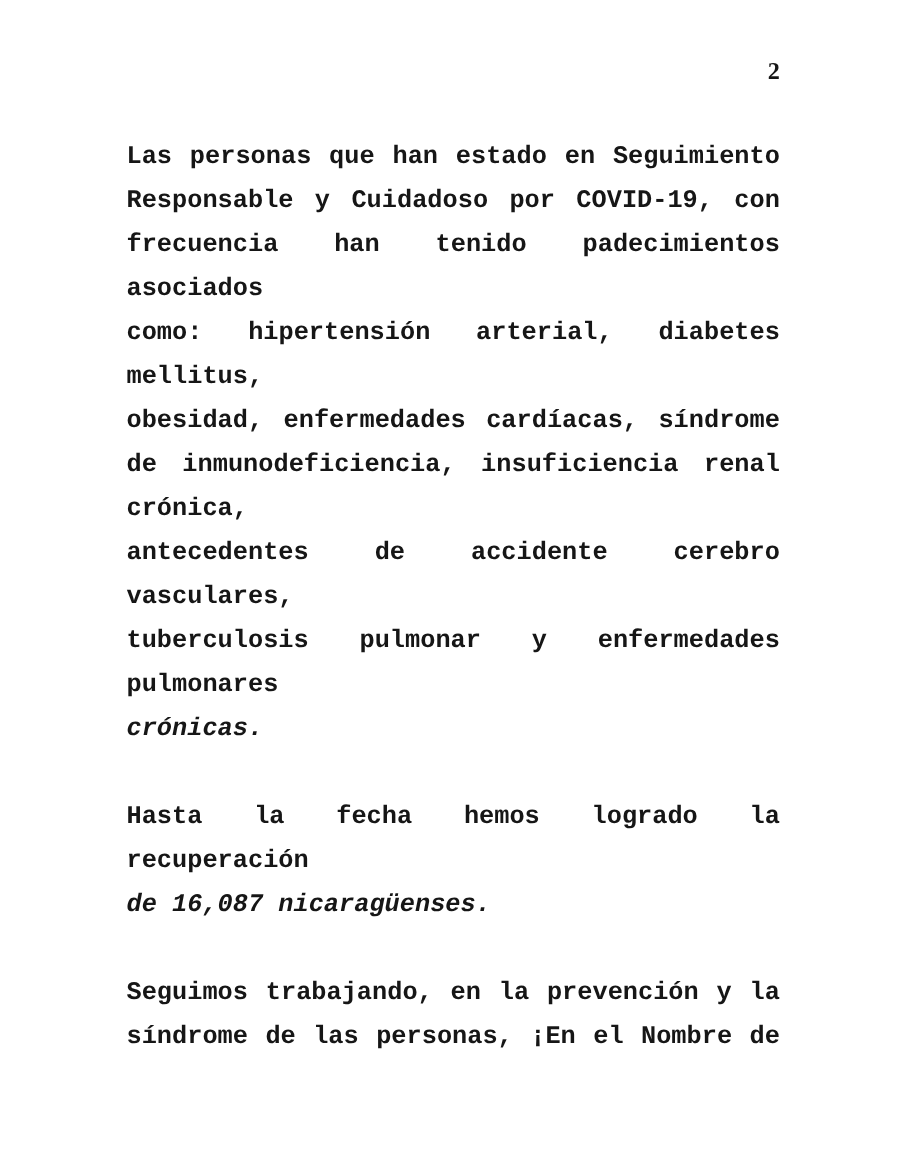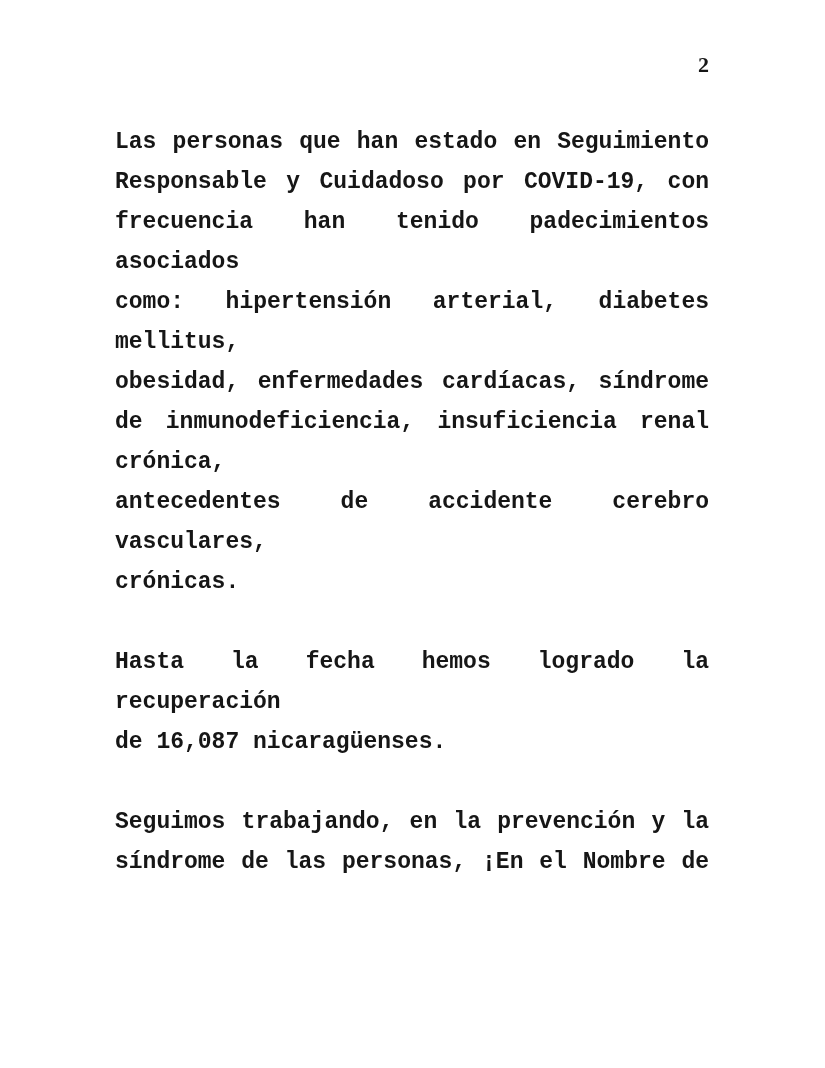--- a/index.html
+++ b/index.html
@@ -37,37 +37,39 @@
     font-weight: bold;
     font-size: 23px;
     line-height: 40px;
     white-space: normal;
     text-align: justify;
     text-align-last: justify;
     color: #161616;
   }
   .line.final {
     text-align-last: left;
+    font-style: italic;
   }
 </style>
 </head>
 <body>
 
 <div class="page">
 
   <div class="page-number">2</div>
 
   <div class="paragraph">
     <div class="line">Las personas que han estado en Seguimiento</div>
     <div class="line">Responsable y Cuidadoso por COVID-19, con</div>
     <div class="line">frecuencia han tenido padecimientos asociados</div>
     <div class="line">como: hipertensión arterial, diabetes mellitus,</div>
     <div class="line">obesidad, enfermedades cardíacas, síndrome</div>
     <div class="line">de inmunodeficiencia, insuficiencia renal crónica,</div>
     <div class="line">antecedentes de accidente cerebro vasculares,</div>
+    <div class="line">tuberculosis pulmonar y enfermedades pulmonares</div>
     <div class="line final">crónicas.</div>
   </div>
 
 
   <div class="paragraph">
     <div class="line">Hasta la fecha hemos logrado la recuperación</div>
     <div class="line final">de 16,087 nicaragüenses.</div>
   </div>
 
   <div class="paragraph">

